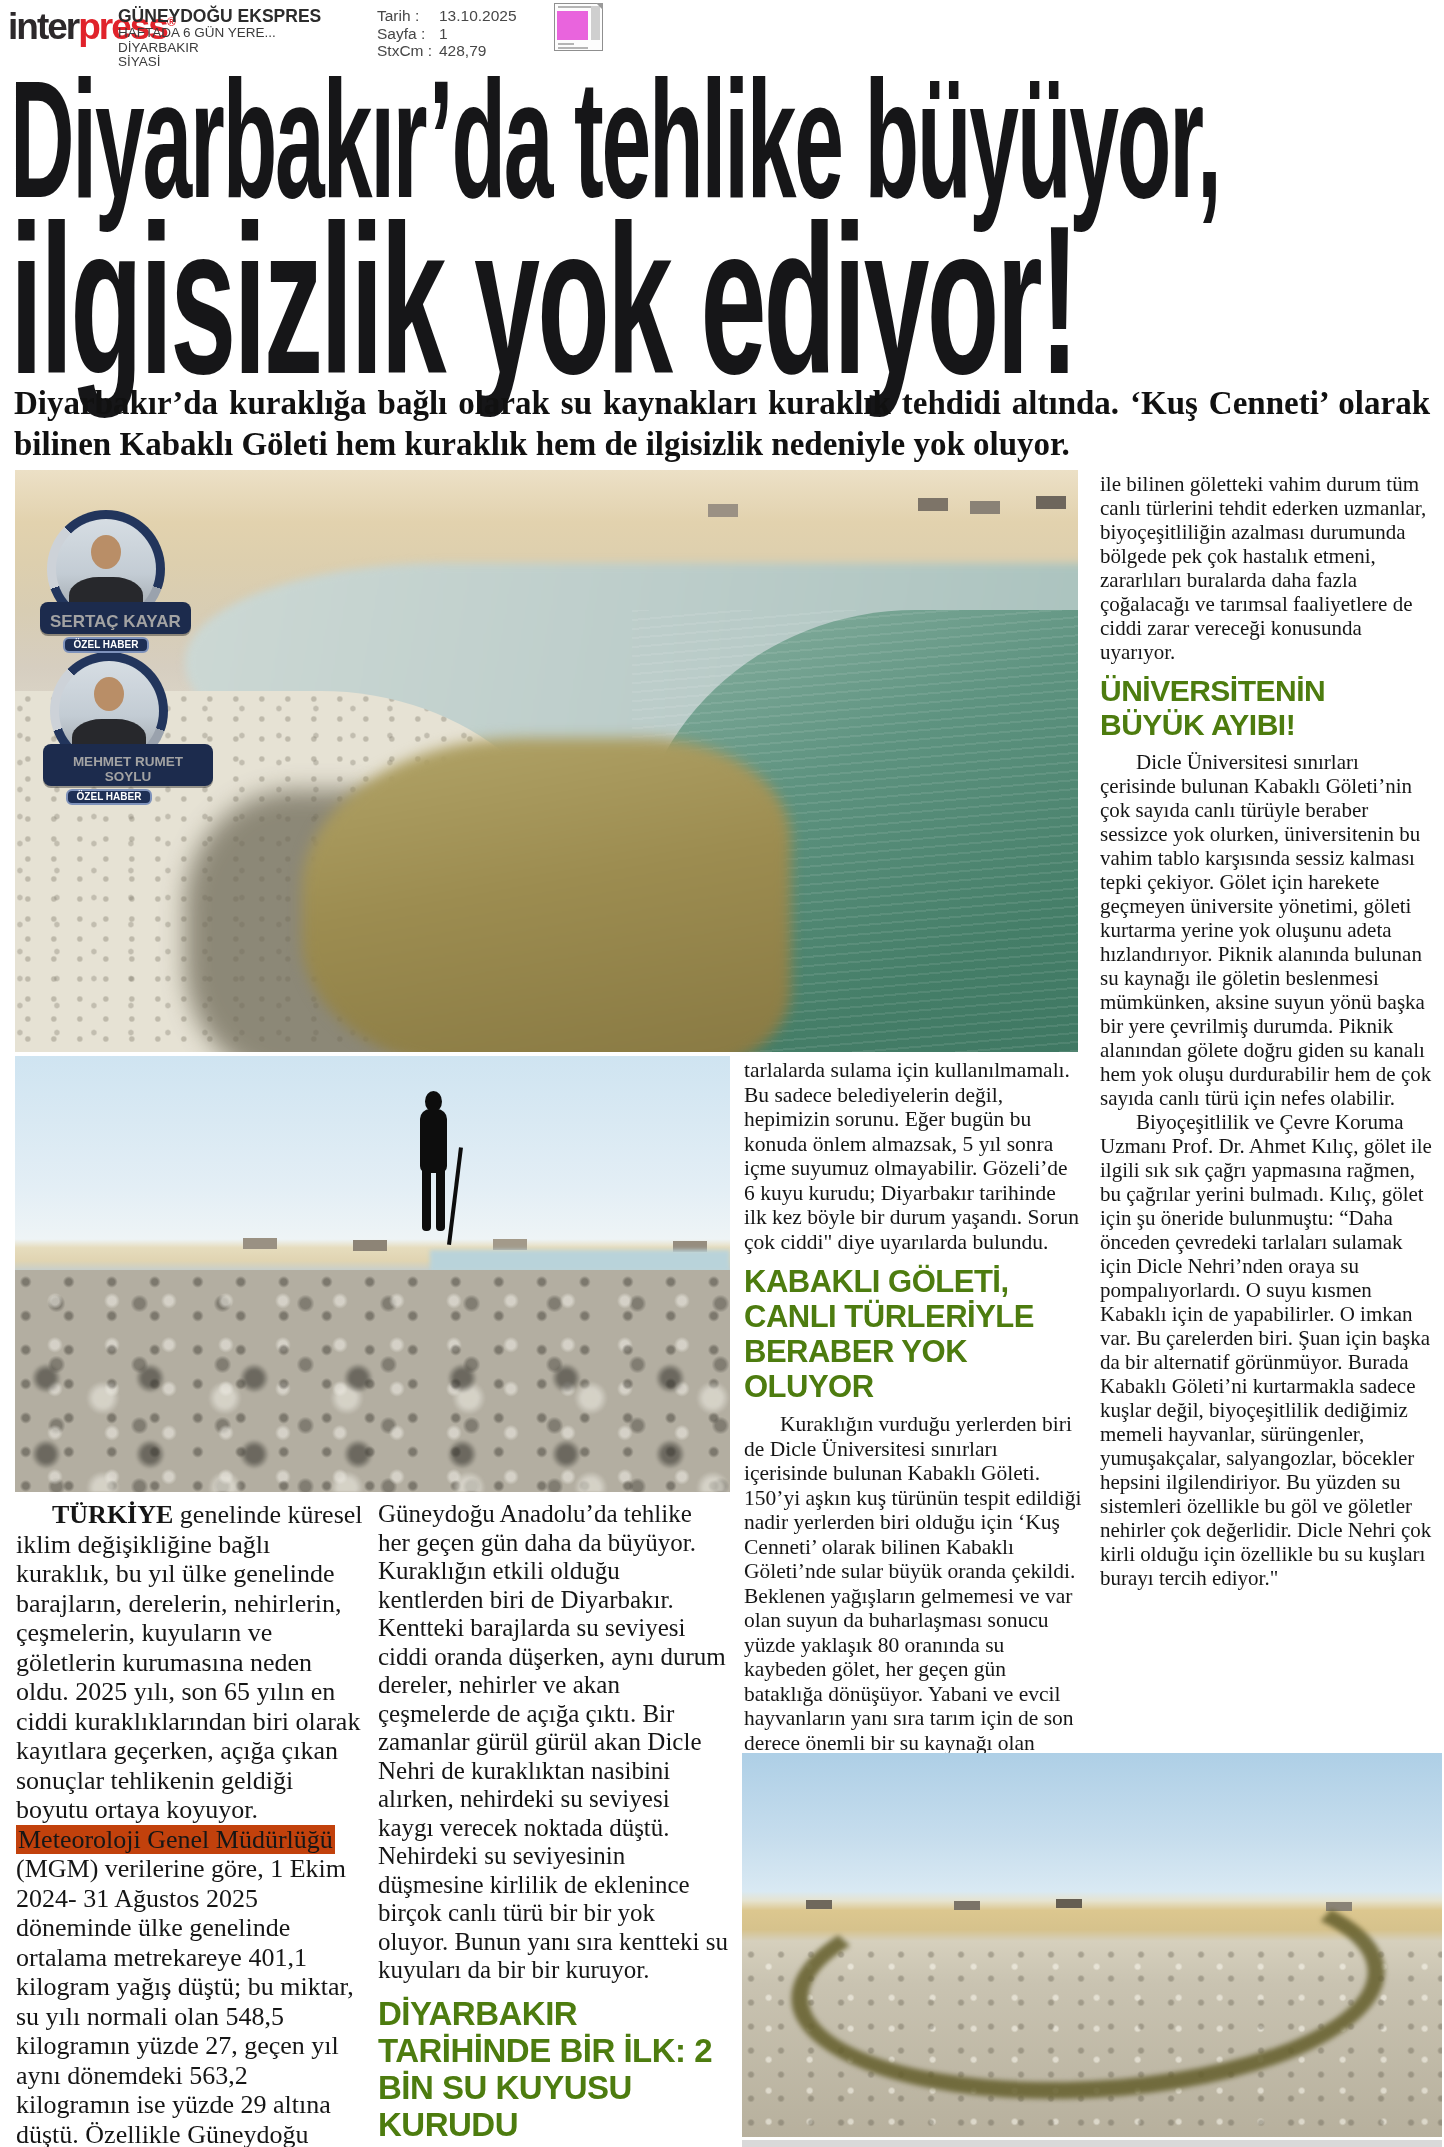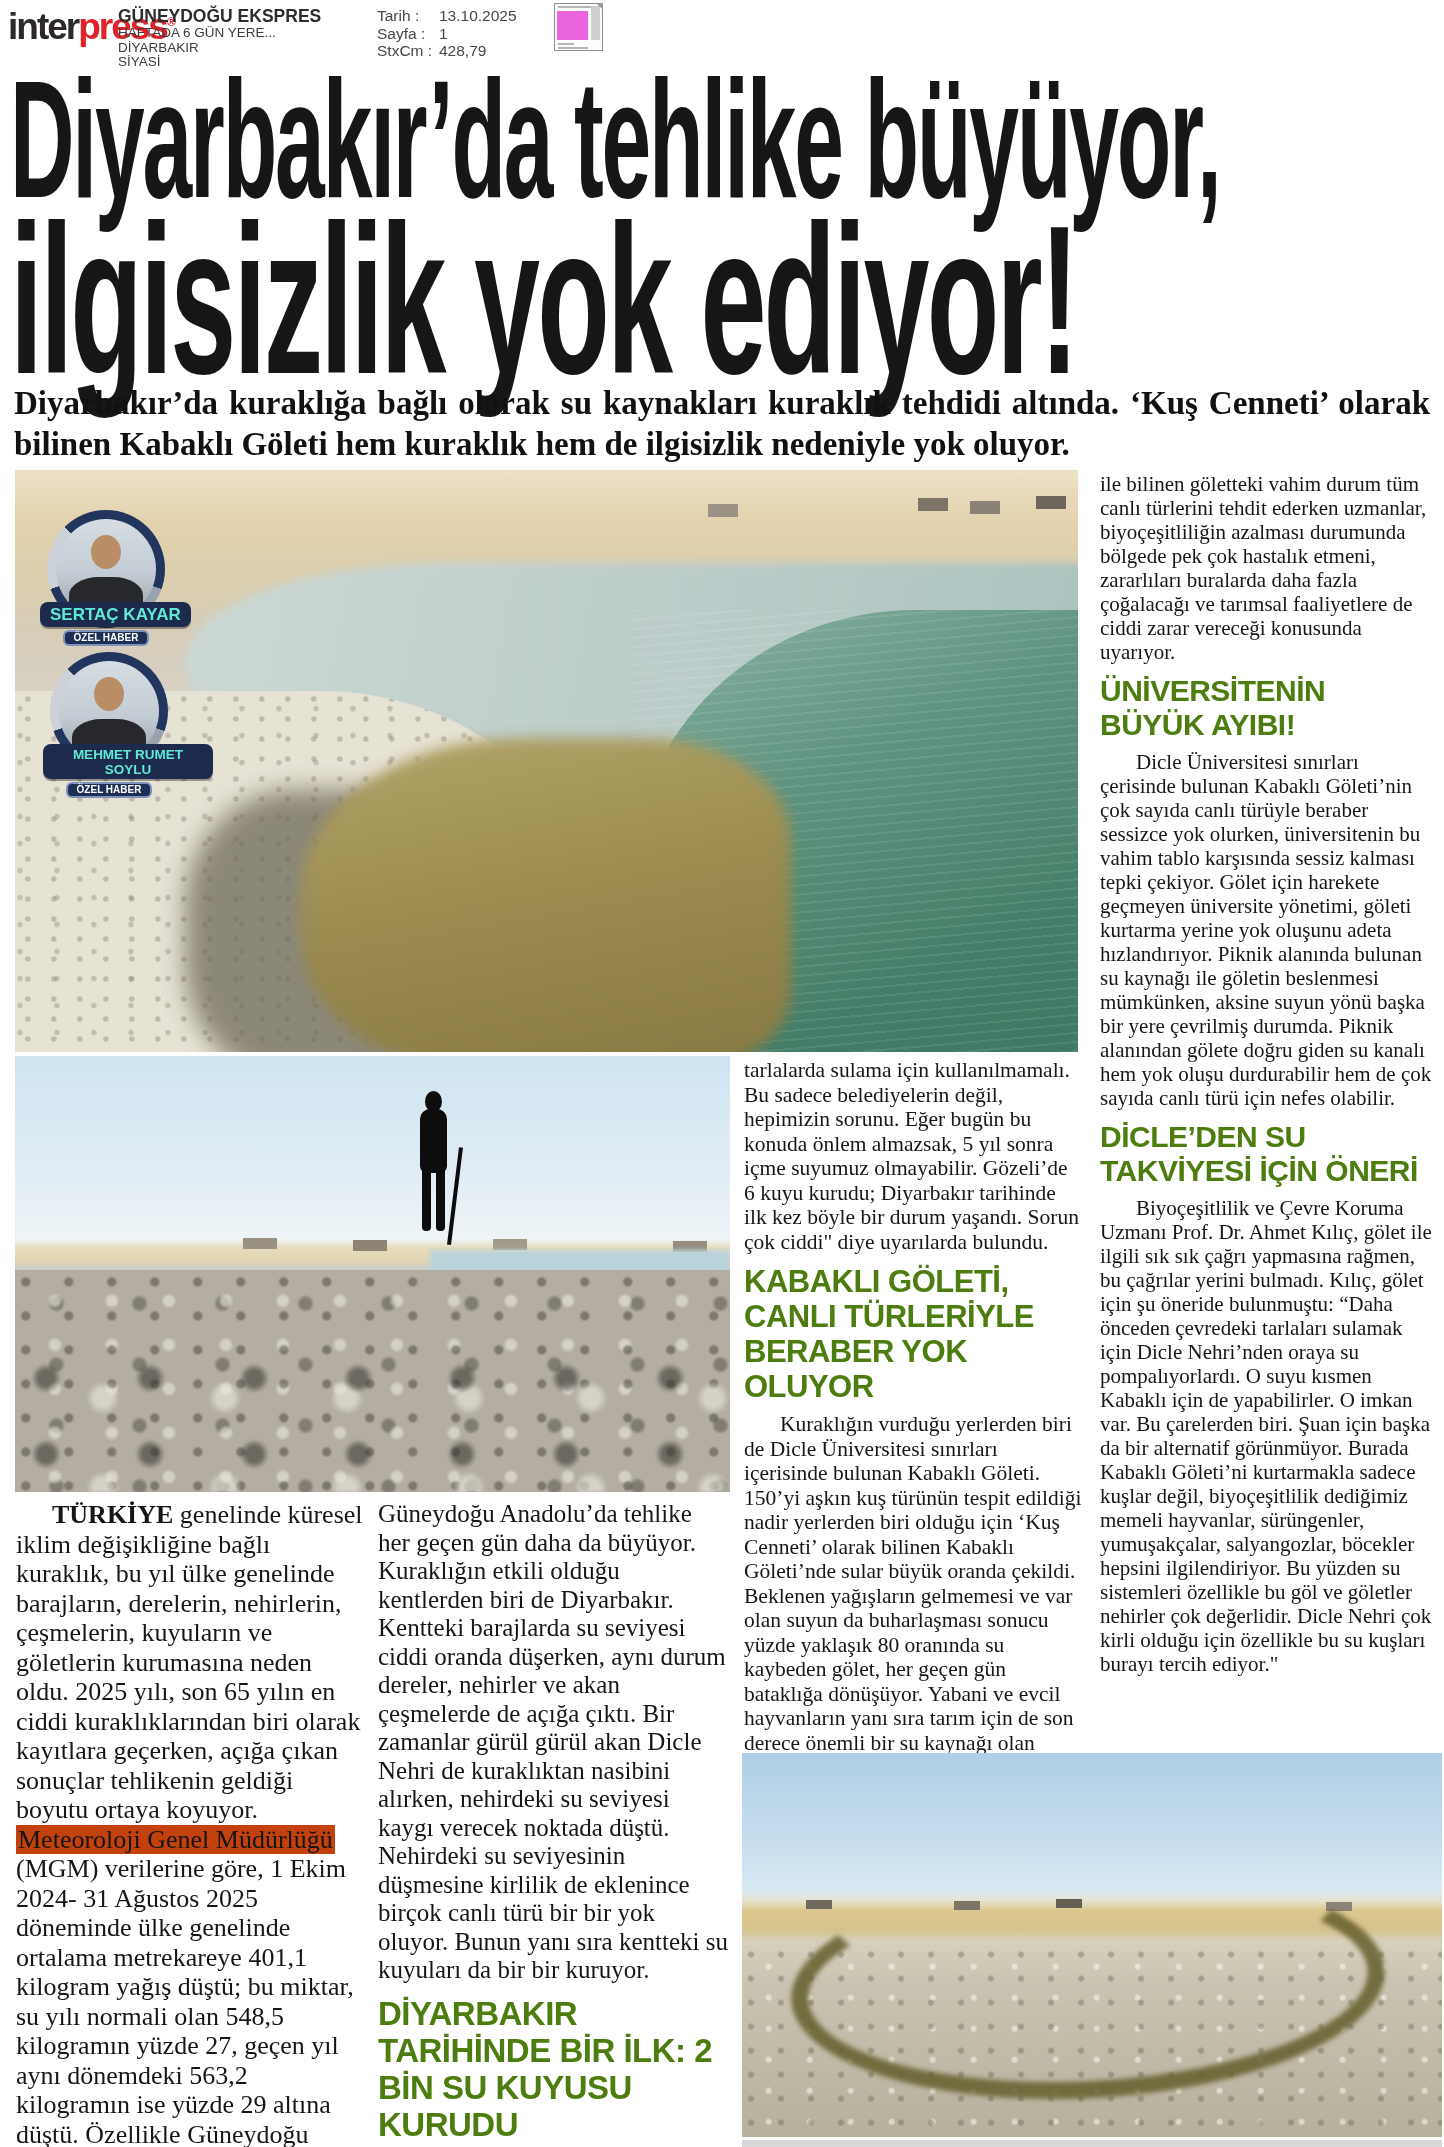--- a/index.html
+++ b/index.html
@@ -84,21 +84,21 @@
   .badge{position:absolute;width:132px;font-family:"Liberation Sans",sans-serif;}
   .badge-circle{position:relative;width:118px;height:118px;margin:0 auto;border-radius:50%;
     background:conic-gradient(from 15deg,#22355c 0 95deg,#9aa2ad 95deg 150deg,#22355c 150deg 235deg,#cdd2d8 235deg 300deg,#22355c 300deg 360deg);}
   .badge-inner{position:absolute;inset:9px;border-radius:50%;overflow:hidden;
     background:linear-gradient(180deg,#d6dde3 0%,#c3ccd4 55%,#9aa0a6 100%);}
   .badge-head{position:absolute;left:50%;top:16%;width:30px;height:34px;margin-left:-15px;
     border-radius:50%;background:#b98e67;}
   .badge-torso{position:absolute;left:50%;bottom:-4px;width:74px;height:46px;margin-left:-37px;
     border-radius:40% 40% 0 0;background:#27282c;}
   .badge-plate{position:relative;z-index:2;margin:-26px auto 0;width:max-content;max-width:150px;
-    background:#1c2b4d;color:#5eead4;font-weight:800;padding:3px 10px 2px;border-radius:8px;
+    background:#1c2b4d;color:#a3a3a3;font-weight:800;padding:10px 10px 2px;border-radius:8px;
     text-align:center;box-shadow:0 2px 0 rgba(0,0,0,.35);}
   .badge-tag{position:relative;z-index:2;margin:3px auto 0;width:max-content;background:#1e2f55;
     color:#fff;font-weight:800;font-size:10px;padding:0 9px 1px;border-radius:6px;
     border:2px solid #7e92bb;text-align:left;}
   #badge1{left:25px;top:40px;} #badge1 .badge-plate{font-size:17px;}
   #badge2{left:28px;top:182px;} #badge2 .badge-plate{font-size:13.5px;}
 
   
   #photo-crack{left:15px;top:1056px;width:715px;height:436px;
     background:linear-gradient(180deg,#cfe4f1 0%,#e3eef5 30%,#eef4f6 42%,#e6dcbd 44%,#e0d4b2 47%,#c9cfc9 49%,#bdb8ab 52%,#b4afa2 100%);}
@@ -184,21 +184,20 @@
   <div class="col" id="col3">
     <p>tarlalarda sulama için kullanılmamalı. Bu sadece belediyelerin değil, hepimizin sorunu. Eğer bugün bu konuda önlem almazsak, 5 yıl sonra içme suyumuz olmayabilir. Gözeli’de 6 kuyu kurudu; Diyarbakır tarihinde ilk kez böyle bir durum yaşandı. Sorun çok ciddi" diye uyarılarda bulundu.</p>
     <h3>KABAKLI GÖLETİ, CANLI TÜRLERİYLE BERABER YOK OLUYOR</h3>
     <p class="indent">Kuraklığın vurduğu yerlerden biri de Dicle Üniversitesi sınırları içerisinde bulunan Kabaklı Göleti. 150’yi aşkın kuş türünün tespit edildiği nadir yerlerden biri olduğu için ‘Kuş Cenneti’ olarak bilinen Kabaklı Göleti’nde sular büyük oranda çekildi. Beklenen yağışların gelmemesi ve var olan suyun da buharlaşması sonucu yüzde yaklaşık 80 oranında su kaybeden gölet, her geçen gün bataklığa dönüşüyor. Yabani ve evcil hayvanların yanı sıra tarım için de son derece önemli bir su kaynağı olan gölet, tamamen kuruma noktasına geldi. Zengin biyoçeşitliliği</p>
   </div>
 
   <div class="col" id="col4">
     <p>ile bilinen göletteki vahim durum tüm canlı türlerini tehdit ederken uzmanlar,  biyoçeşitliliğin azalması durumunda bölgede pek çok hastalık etmeni, zararlıları buralarda daha fazla çoğalacağı ve tarımsal faaliyetlere de ciddi zarar vereceği konusunda uyarıyor.</p>
     <h3>ÜNİVERSİTENİN BÜYÜK AYIBI!</h3>
     <p class="indent">Dicle Üniversitesi sınırları çerisinde bulunan Kabaklı Göleti’nin çok sayıda canlı türüyle beraber sessizce yok olurken, üniversitenin bu vahim tablo karşısında sessiz kalması tepki çekiyor. Gölet için harekete geçmeyen üniversite yönetimi, göleti kurtarma yerine yok oluşunu adeta hızlandırıyor. Piknik alanında bulunan su kaynağı ile göletin beslenmesi mümkünken, aksine suyun yönü başka bir yere çevrilmiş durumda. Piknik alanından gölete doğru giden su kanalı hem yok oluşu durdurabilir hem de çok sayıda canlı türü için nefes olabilir.</p>
-    <h3>DİCLE’DEN SU TAKVİYESİ İÇİN ÖNERİ</h3>
     <p class="indent">Biyoçeşitlilik ve Çevre Koruma Uzmanı Prof. Dr. Ahmet Kılıç, gölet ile ilgili sık sık çağrı yapmasına rağmen, bu çağrılar yerini bulmadı. Kılıç, gölet için şu öneride bulunmuştu: “Daha önceden çevredeki tarlaları sulamak için Dicle Nehri’nden oraya su pompalıyorlardı. O suyu kısmen Kabaklı için de yapabilirler. O imkan var. Bu çarelerden biri. Şuan için başka da bir alternatif görünmüyor. Burada Kabaklı Göleti’ni kurtarmakla sadece kuşlar değil, biyoçeşitlilik dediğimiz memeli hayvanlar, sürüngenler, yumuşakçalar, salyangozlar, böcekler hepsini ilgilendiriyor. Bu yüzden su sistemleri özellikle bu göl ve göletler nehirler çok değerlidir. Dicle Nehri çok kirli olduğu için özellikle bu su kuşları burayı tercih ediyor."</p>
   </div>
 
   <div class="photo" id="photo-main">
     <div class="mp-buildings"></div>
     <div class="mp-water-pale"></div>
     <div class="mp-water-teal">
       <div class="mp-ripple"></div>
     </div>
     <div class="mp-mud"></div>

